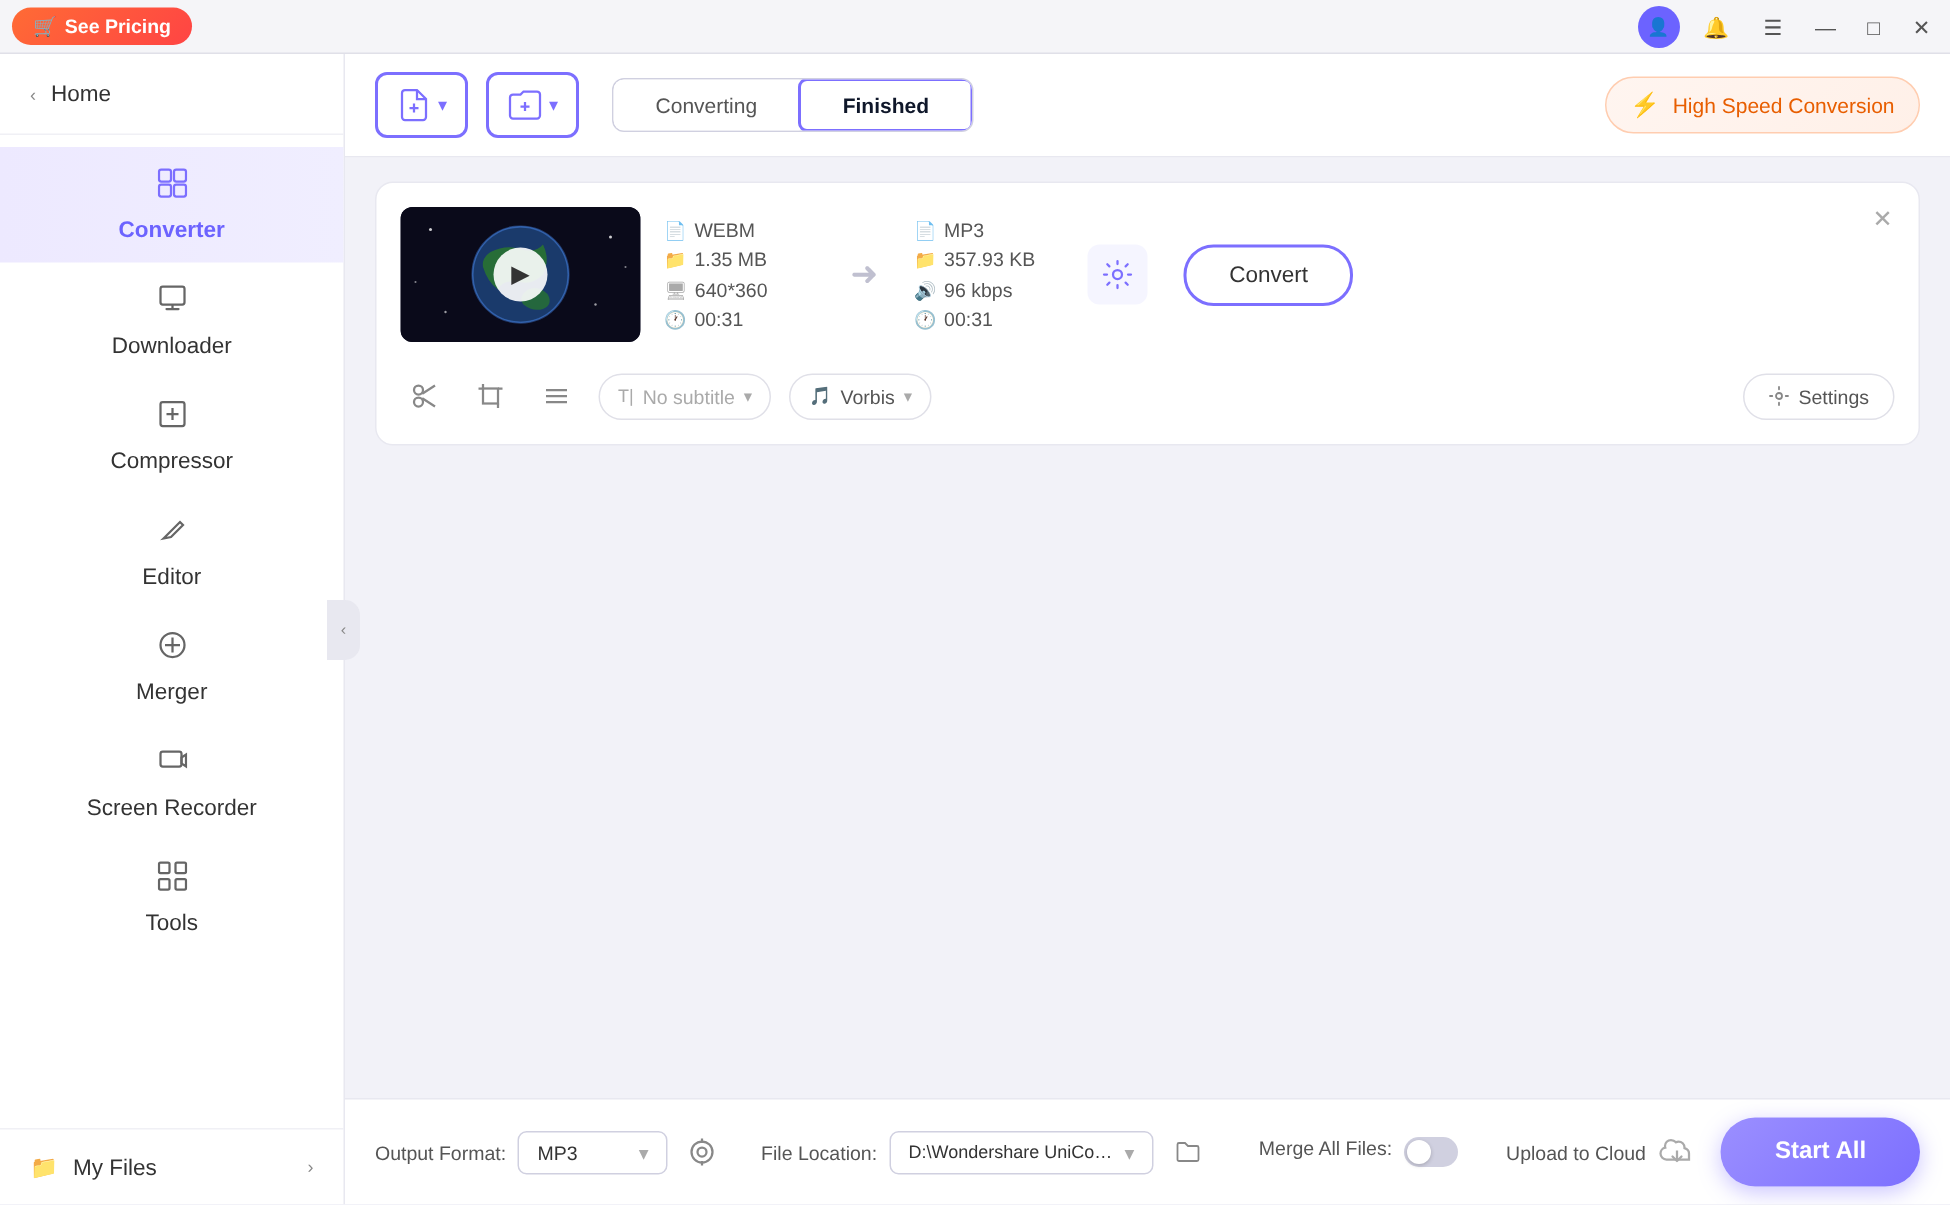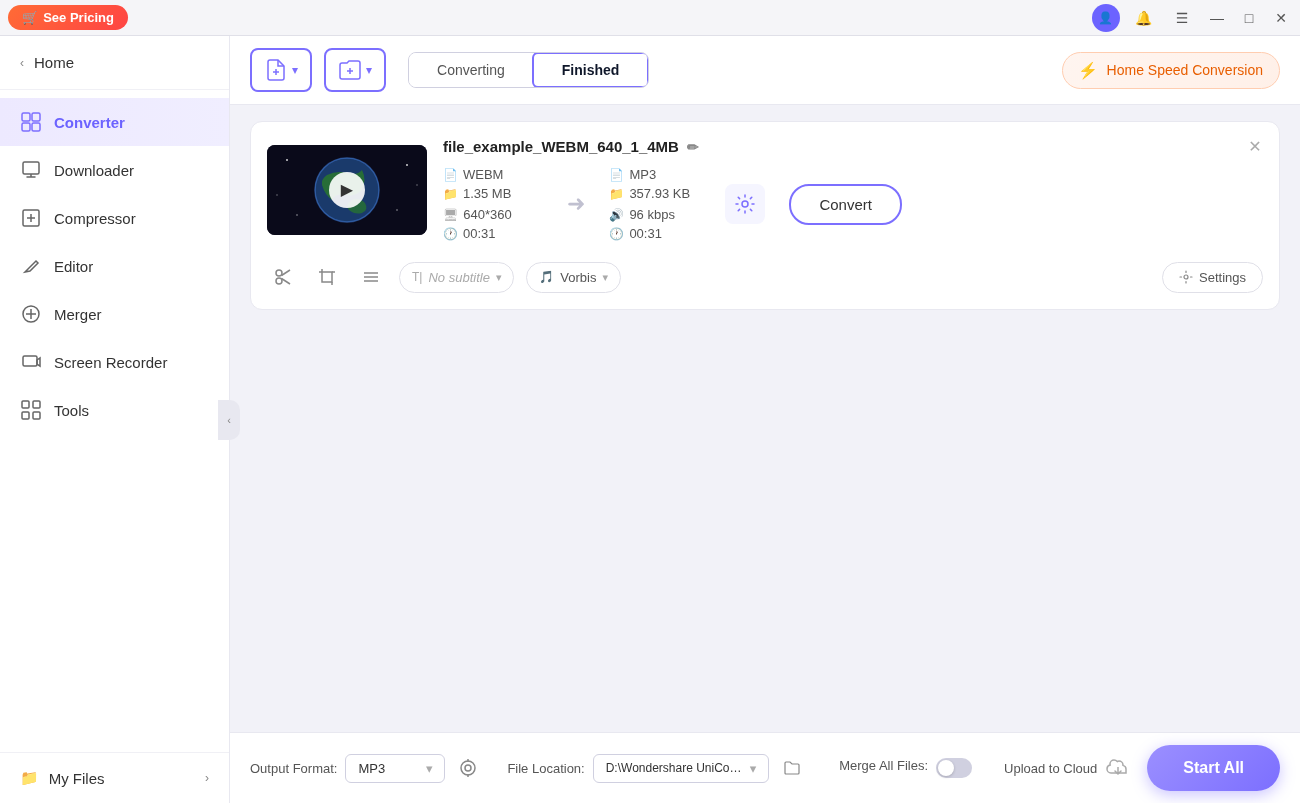--- a/index.html
+++ b/index.html
@@ -90,20 +90,21 @@
     .sidebar-item {
       display: flex;
       align-items: center;
       gap: 12px;
       padding: 13px 20px;
       cursor: pointer;
       font-size: 15px;
       color: #333;
       border-radius: 0;
       transition: background 0.15s;
+      flex-direction: column;
     }
     .sidebar-item.active {
       background: linear-gradient(90deg, #ede9ff, #f0eeff);
       color: #6c63ff;
       font-weight: 600;
     }
     .sidebar-item-icon {
       width: 22px;
       height: 22px;
       display: flex;
@@ -618,21 +619,21 @@
           <line x1="9" y1="13" x2="15" y2="13" stroke="#7c6fff" stroke-width="1.5"></line>
         </svg>
         <span class="add-btn-chevron">▾</span>
       </div>
       <div class="tab-group">
         <button class="tab-btn">Converting</button>
         <button class="tab-btn active">Finished</button>
       </div>
       <div class="high-speed-btn">
         <span class="lightning-icon">⚡</span>
-        <span>Home Speed Conversion</span>
+        <span>High Speed Conversion</span>
       </div>
     </div>
 
     <div class="file-area">
       <div class="file-card">
         <div class="close-card-btn">✕</div>
         <div class="file-card-header">
 
           <div class="file-thumbnail">
             <svg class="earth-svg" viewBox="0 0 160 90">
@@ -648,24 +649,20 @@
               <circle cx="140" cy="20" r="1" fill="white" opacity="0.8"></circle>
               <circle cx="30" cy="70" r="0.8" fill="white" opacity="0.6"></circle>
               <circle cx="130" cy="65" r="0.8" fill="white" opacity="0.6"></circle>
               <circle cx="10" cy="50" r="0.7" fill="white" opacity="0.5"></circle>
               <circle cx="150" cy="40" r="0.7" fill="white" opacity="0.5"></circle>
             </svg>
             <div class="play-btn" style="position:relative;z-index:2;">▶</div>
           </div>
 
           <div class="file-info-main">
-            <div class="file-name">
-              <span>file_example_WEBM_640_1_4MB</span>
-              <span class="edit-icon">✏</span>
-            </div>
             <div class="file-meta">
 
               <div class="meta-group">
                 <div class="meta-item">
                   <span class="meta-icon">📄</span>
                   <span>WEBM</span>
                 </div>
                 <div class="meta-item">
                   <span class="meta-icon">📁</span>
                   <span>1.35 MB</span>
@@ -733,21 +730,21 @@
           </div>
           <div class="action-icon-btn">
             <svg width="18" height="18" viewBox="0 0 18 18" fill="none">
               <line x1="2" y1="5" x2="16" y2="5" stroke="#888" stroke-width="1.5"></line>
               <line x1="2" y1="9" x2="16" y2="9" stroke="#888" stroke-width="1.5"></line>
               <line x1="2" y1="13" x2="16" y2="13" stroke="#888" stroke-width="1.5"></line>
             </svg>
           </div>
           <div class="subtitle-select">
             <span style="font-size:12px;color:#aaa;">T|</span>
-            <span style="color:#aaa;font-style:italic;">No subtitle</span>
+            <span style="color:#aaa;">No subtitle</span>
             <span class="select-chevron">▾</span>
           </div>
           <div class="audio-select">
             <span style="font-size:12px;color:#7c6fff;">🎵</span>
             <span>Vorbis</span>
             <span class="select-chevron">▾</span>
           </div>
           <div class="settings-btn-sm" style="margin-left:auto;">
             <svg width="14" height="14" viewBox="0 0 14 14" fill="none">
               <circle cx="7" cy="7" r="2" stroke="#888" stroke-width="1.2" fill="none"></circle>

